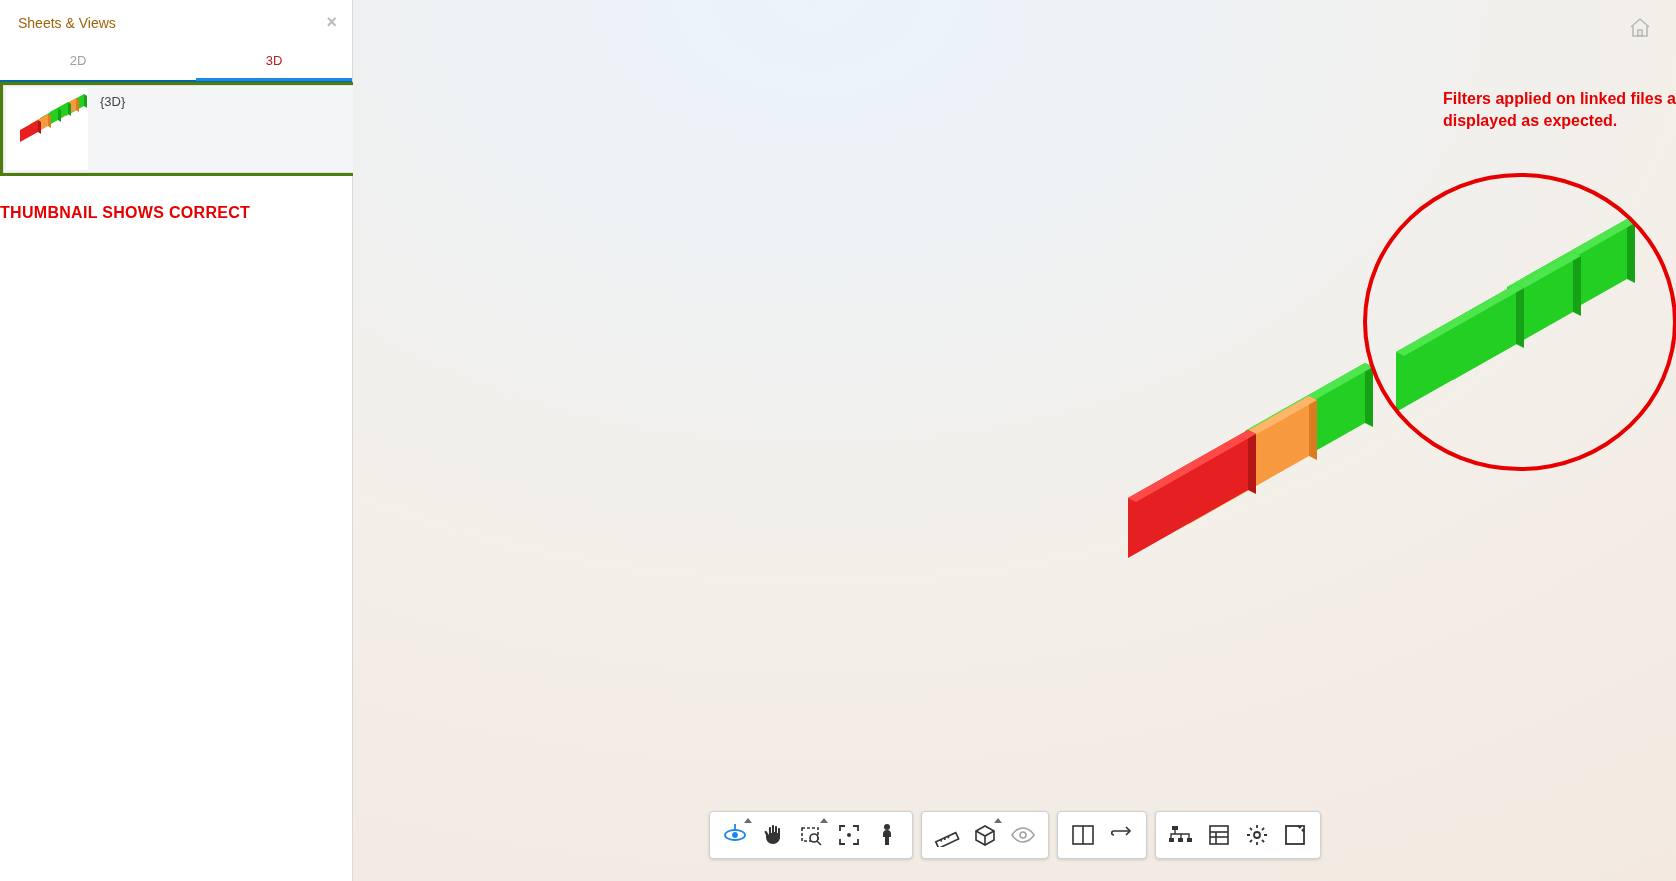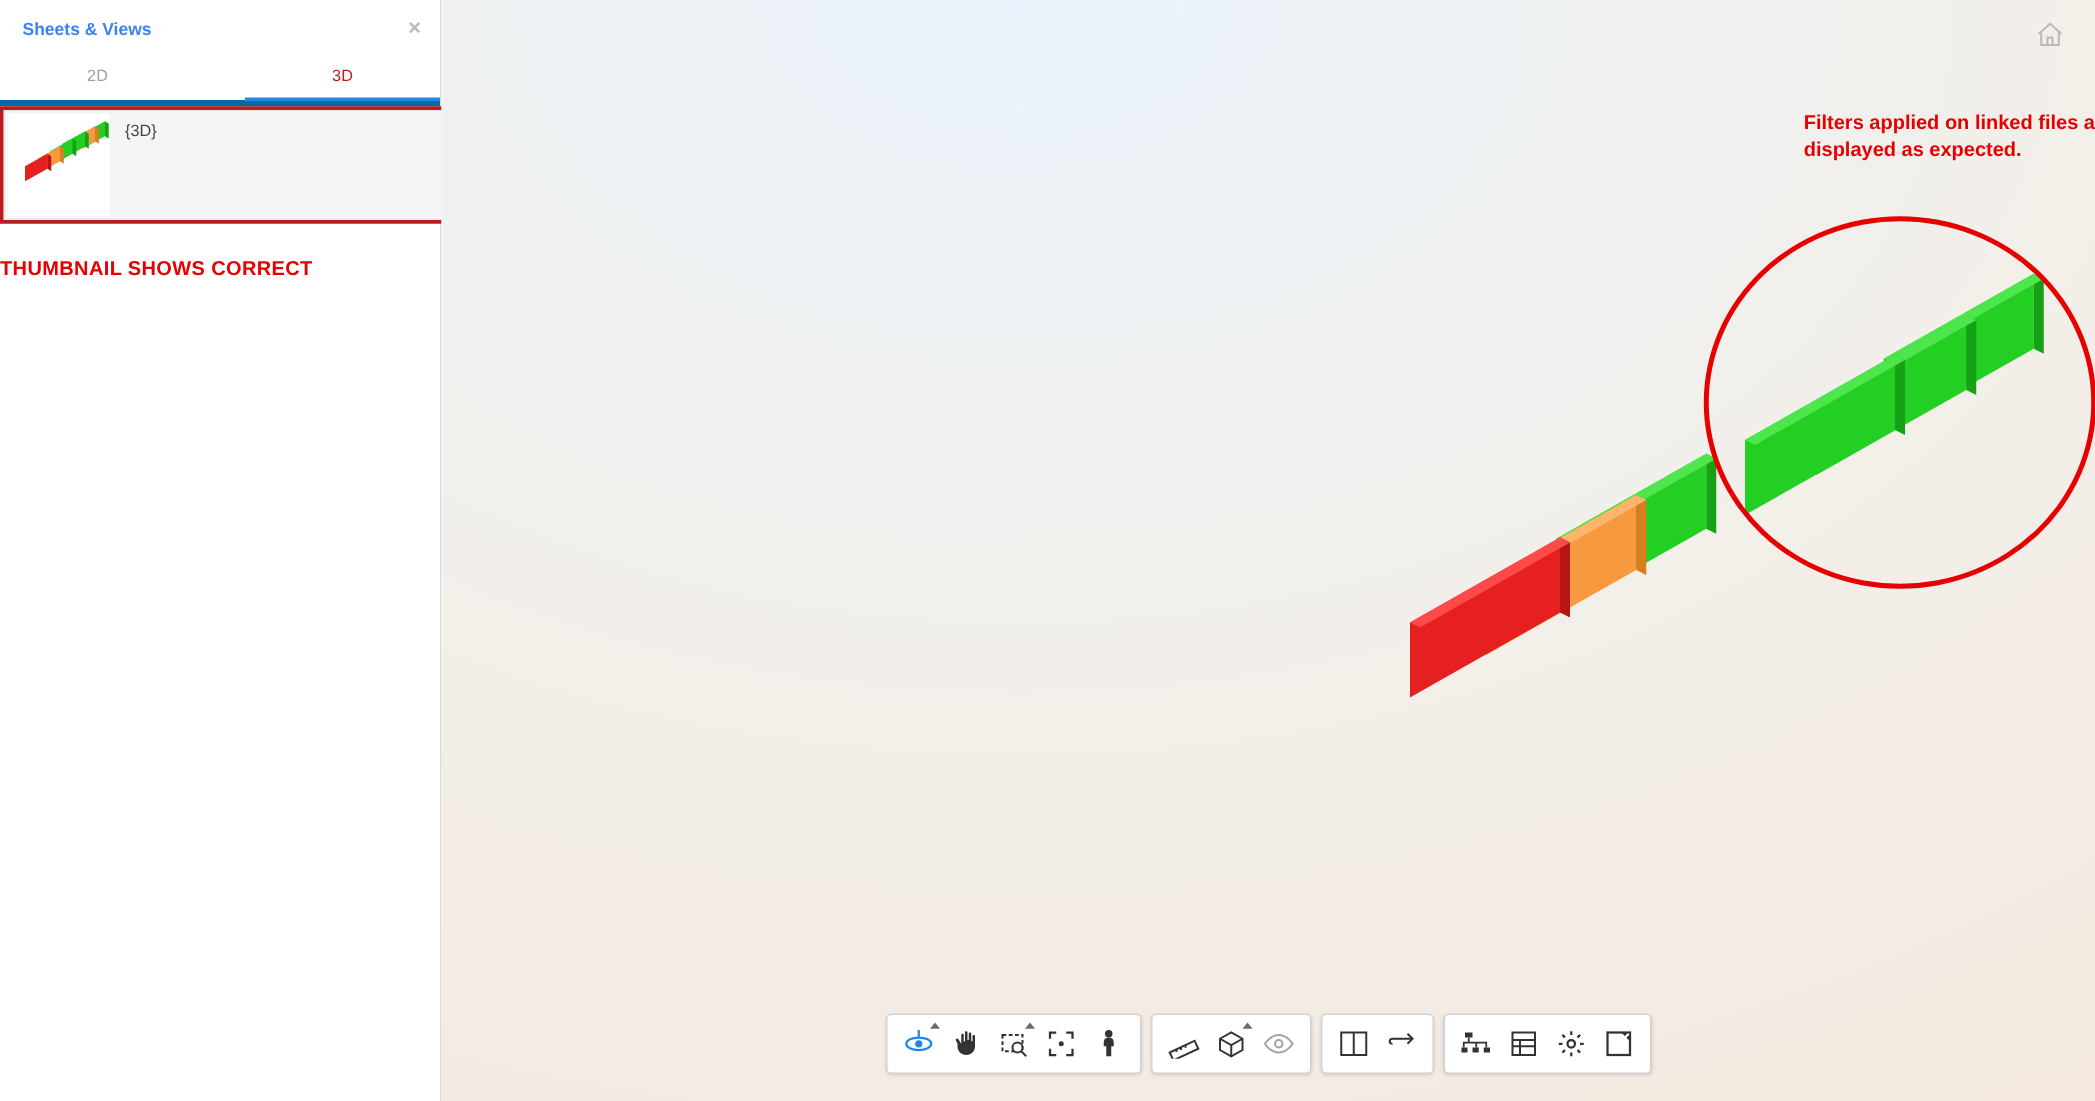--- a/index.html
+++ b/index.html
@@ -1,29 +1,29 @@
 <!DOCTYPE html>
 <html><head>
 <meta charset="utf-8">
 <style>
   * { box-sizing: border-box; margin: 0; padding: 0; }
   body { font-family: "Segoe UI", Arial, sans-serif; font-size: 13px; color: #333; background:#fff; overflow:hidden; }
   .app { display:flex; width:1676px; height:881px; position:relative; }
 
   .sidebar { width:353px; height:100%; border-right:1px solid #d9d9d9; background:#fff; display:flex; flex-direction:column; }
   .sidebar-header { padding:12px 15px 10px 18px; display:flex; justify-content:space-between; align-items:center; }
-  .sidebar-title { font-weight:700; font-size:14px; color:#3b82f6; }
+  .sidebar-title { font-weight:400; font-size:14px; color:#a16207; }
   .close-x { color:#bbb; font-size:18px; font-weight:bold; cursor:pointer; }
-  .tabs { display:flex; border-bottom:5px solid #0369a1;gap:40px; }
+  .tabs { display:flex; border-bottom:2px solid #0369a1;gap:40px; }
   .tab { flex:1; text-align:center; padding:10px 0 12px; font-size:13px; color:#9aa0a6; cursor:pointer; position:relative; }
   .tab.active { color:#b91c1c; }
   .tab.active::after { content:""; position:absolute; left:0; right:0; bottom:-1px; height:3px; background:#1f87e5; }
 
   .view-list { padding:0; }
-  .view-item-outline { border:3px solid #b91c1c; margin:0 0 0 10px; width:362px; position:relative; left:-10px; }
+  .view-item-outline { border:3px solid #4d7c0f; margin:0 0 0 10px; width:362px; position:relative; left:-10px; }
   .view-item { display:flex; background:#f4f5f7; border:1px solid #e5e5e5; height:88px; align-items:flex-start; }
   .thumb { width:82px; height:82px; background:#fff; margin:2px; overflow:hidden; }
   .view-name { padding:8px 10px; font-size:13px; color:#444; }
 
   .caption-line { margin-top:28px; font-weight:700; font-size:16px; color:#e60000; letter-spacing:.3px; }
 
   .viewport { flex:1; position:relative; background: radial-gradient(ellipse 120% 120% at 35% 0%, #eaf3fb 0%, #f3efe9 55%, #f3e9e0 100%); }
 
   .home-icon { position:absolute; top:16px; right:24px; filter: grayscale(100%); opacity:.45; }
 

